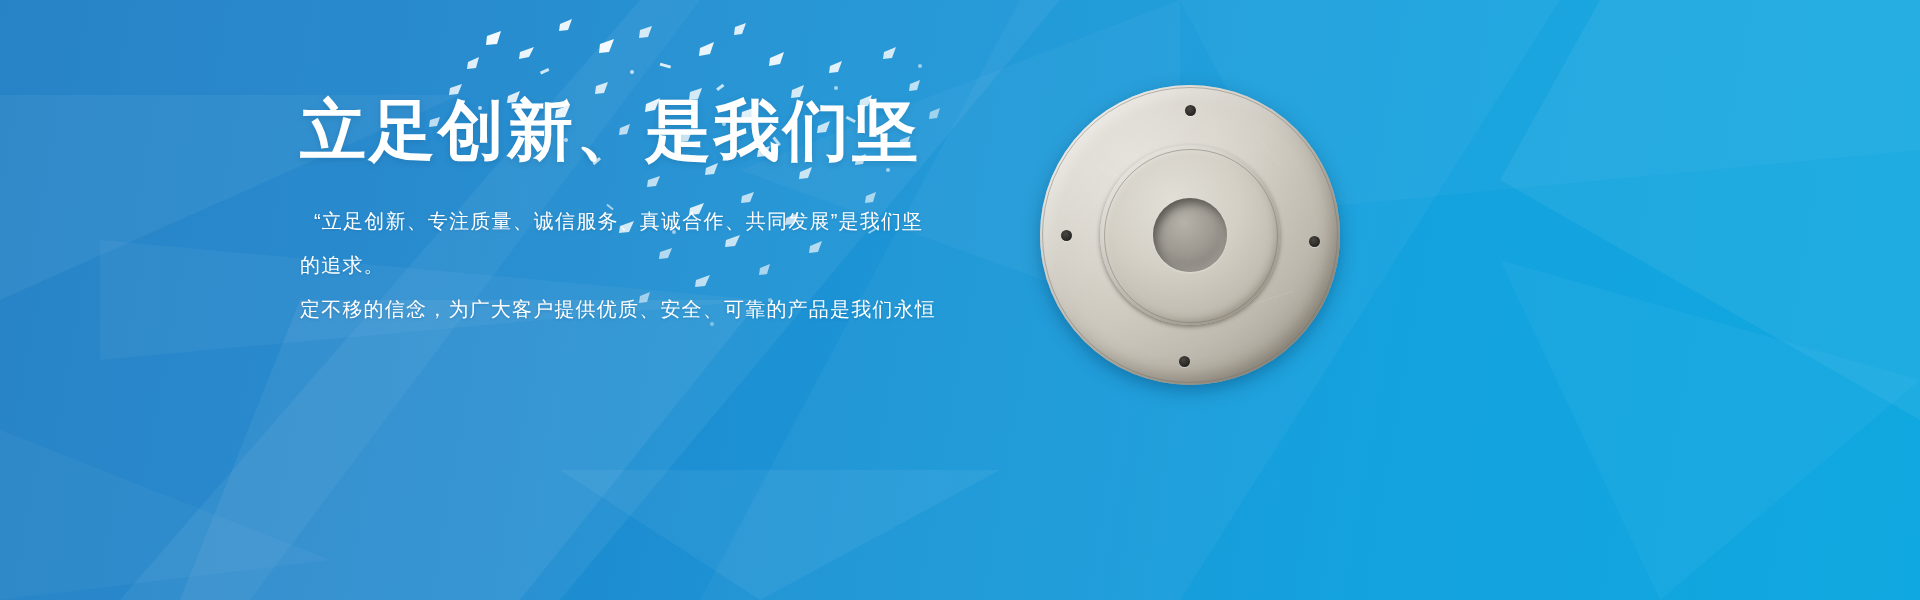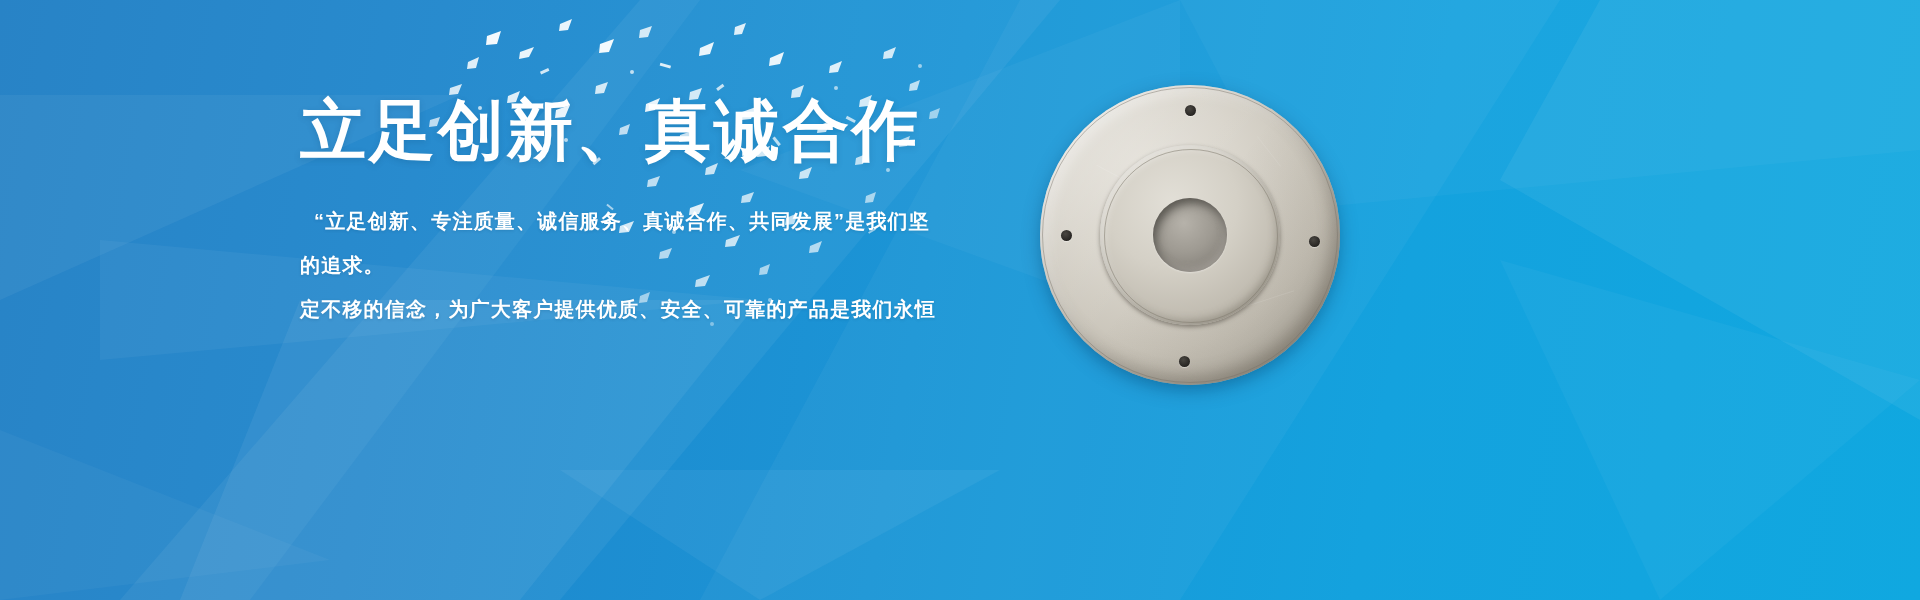--- a/index.html
+++ b/index.html
@@ -30,21 +30,21 @@
   .body-copy{
     margin:0;
     padding-top:34px;
     width:650px;
     font-size:20px;
     line-height:44px;
     color:#ffffff;
     letter-spacing:1.2px;
     text-shadow:0 1px 3px rgba(6,60,100,.20);
   }
-  .body-copy .ln{display:block;white-space:nowrap;font-weight:bold;}
+  .body-copy .ln{display:block;white-space:nowrap;}
   .body-copy .ln.l1{text-indent:14px;}
 
   
   .debris{position:absolute;left:0;top:0;width:1920px;height:600px;z-index:7;pointer-events:none;}
 
   
   .product{
     position:absolute;left:1040px;top:85px;width:300px;height:300px;z-index:5;
   }
   .flange-wrap{position:relative;width:100%;height:100%;}
@@ -138,21 +138,21 @@
         <div class="bolt-hole bh-top"></div>
         <div class="bolt-hole bh-bottom"></div>
         <div class="bolt-hole bh-left"></div>
         <div class="bolt-hole bh-right"></div>
         <div class="disc-rimline"></div>
       </div>
     </div>
   </div>
 
   <div class="content">
-    <h1 class="headline">立足创新、真诚合作</h1>
+    <h1 class="headline">立足创新、是我们坚</h1>
     <p class="body-copy">
       <span class="ln l1">“立足创新、专注质量、诚信服务、真诚合作、共同发展”是我们坚</span>
       <span class="ln l3">的追求。</span>
       <span class="ln l2">定不移的信念，为广大客户提供优质、安全、可靠的产品是我们永恒</span>
     </p>
   </div>
 
   <svg class="debris" viewBox="0 0 1920 600">
     <g fill="#ffffff">
       <polygon points="487,36 501,31 497,44 486,45" opacity="0.95"></polygon>

